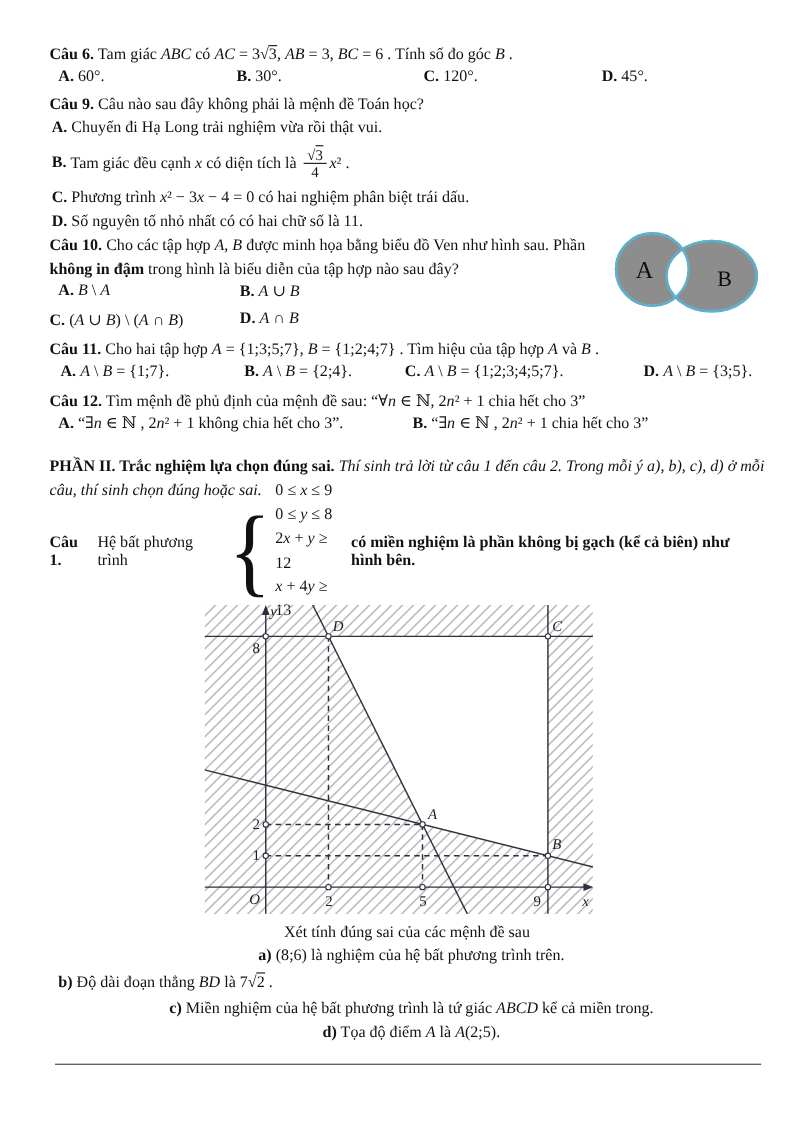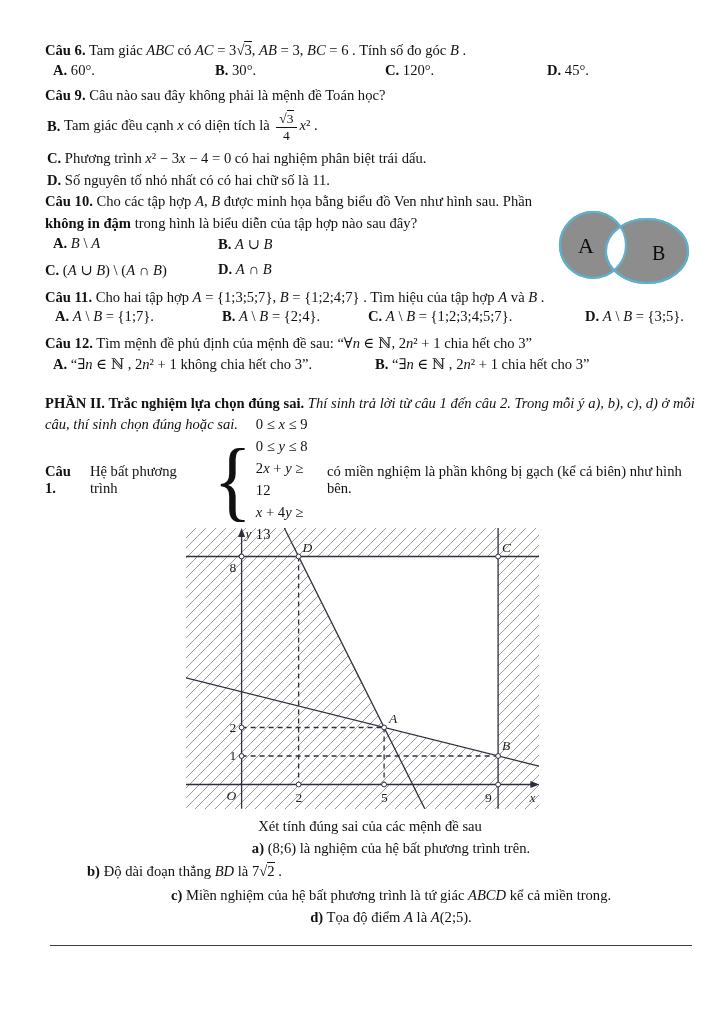--- a/index.html
+++ b/index.html
@@ -22,24 +22,24 @@
   .frac .fn{border-bottom:1px solid #111;padding:0 3px;}
   .fracline{display:flex;align-items:center;height:42px;padding-left:2px;}
   .q10wrap{max-width:512px;}
   .q10row{position:relative;height:26px;}
   .q10row .opt{position:absolute;top:0;white-space:nowrap;}
   .part2{margin-top:14px;}
   .cau1{display:flex;align-items:center;height:88px;margin-top:0;}
   .brace{font-size:80px;font-weight:400;line-height:1;transform:scaleY(1.12);
          margin:0 4px 0 10px;color:#111;}
   .system{display:flex;flex-direction:column;line-height:1.5;}
-  .cau1 .post{margin-left:8px;}
+  .cau1 .post{margin-left:8px;font-weight:bold;}
   .figure{margin:4px 0 0 141px;height:282px;}
   .stmts{margin-top:6px;text-align:center;}
-  .stmts .item{padding-left:8px;line-height:1.5;margin-left:34px;}
+  .stmts .item{padding-left:8px;line-height:1.5;}
   .stmts .item b{font-weight:bold;}
   .stmt-b{display:flex;align-items:center;height:26px;}
   .footer-rule{border:none;border-top:1.6px solid #3d3d3d;width:642px;
                margin:16px 0 0 5px;}
   .venn{position:absolute;left:556px;top:206px;}
   i{font-style:italic;}
 </style>
 </head>
 <body>
 
@@ -50,20 +50,21 @@
     <div class="optrow">
       <span class="opt" style="left:8px"><b>A.</b>&nbsp;<span>60°.</span></span>
       <span class="opt" style="left:170px"><b>B.</b>&nbsp;<span>30°.</span></span>
       <span class="opt" style="left:340px"><b>C.</b>&nbsp;<span>120°.</span></span>
       <span class="opt" style="left:502px"><b>D.</b>&nbsp;<span>45°.</span></span>
     </div>
   </section>
 
   <section class="stack">
     <p style="padding-left:0"><b class="qid">Câu 9.</b> <span>Câu nào sau đây không phải là mệnh đề Toán học?</span></p>
+    <p><b>A.</b> <span>Chuyến đi Hạ Long trải nghiệm vừa rồi thật vui.</span></p>
     <p class="fracline"><b>B.</b>&nbsp;<span>Tam giác đều cạnh <i>x</i> có diện tích là <span class="frac">
             <span class="fn">√<span class="ov">3</span></span>
             <span class="fd">4</span>
           </span><i>x</i>² .</span></p>
     <p><b>C.</b> <span>Phương trình <i>x</i>² − 3<i>x</i> − 4 = 0 có hai nghiệm phân biệt trái dấu.</span></p>
     <p><b>D.</b> <span>Số nguyên tố nhỏ nhất có có hai chữ số là 11.</span></p>
   </section>
 
   <section>
     <div class="q10wrap">

